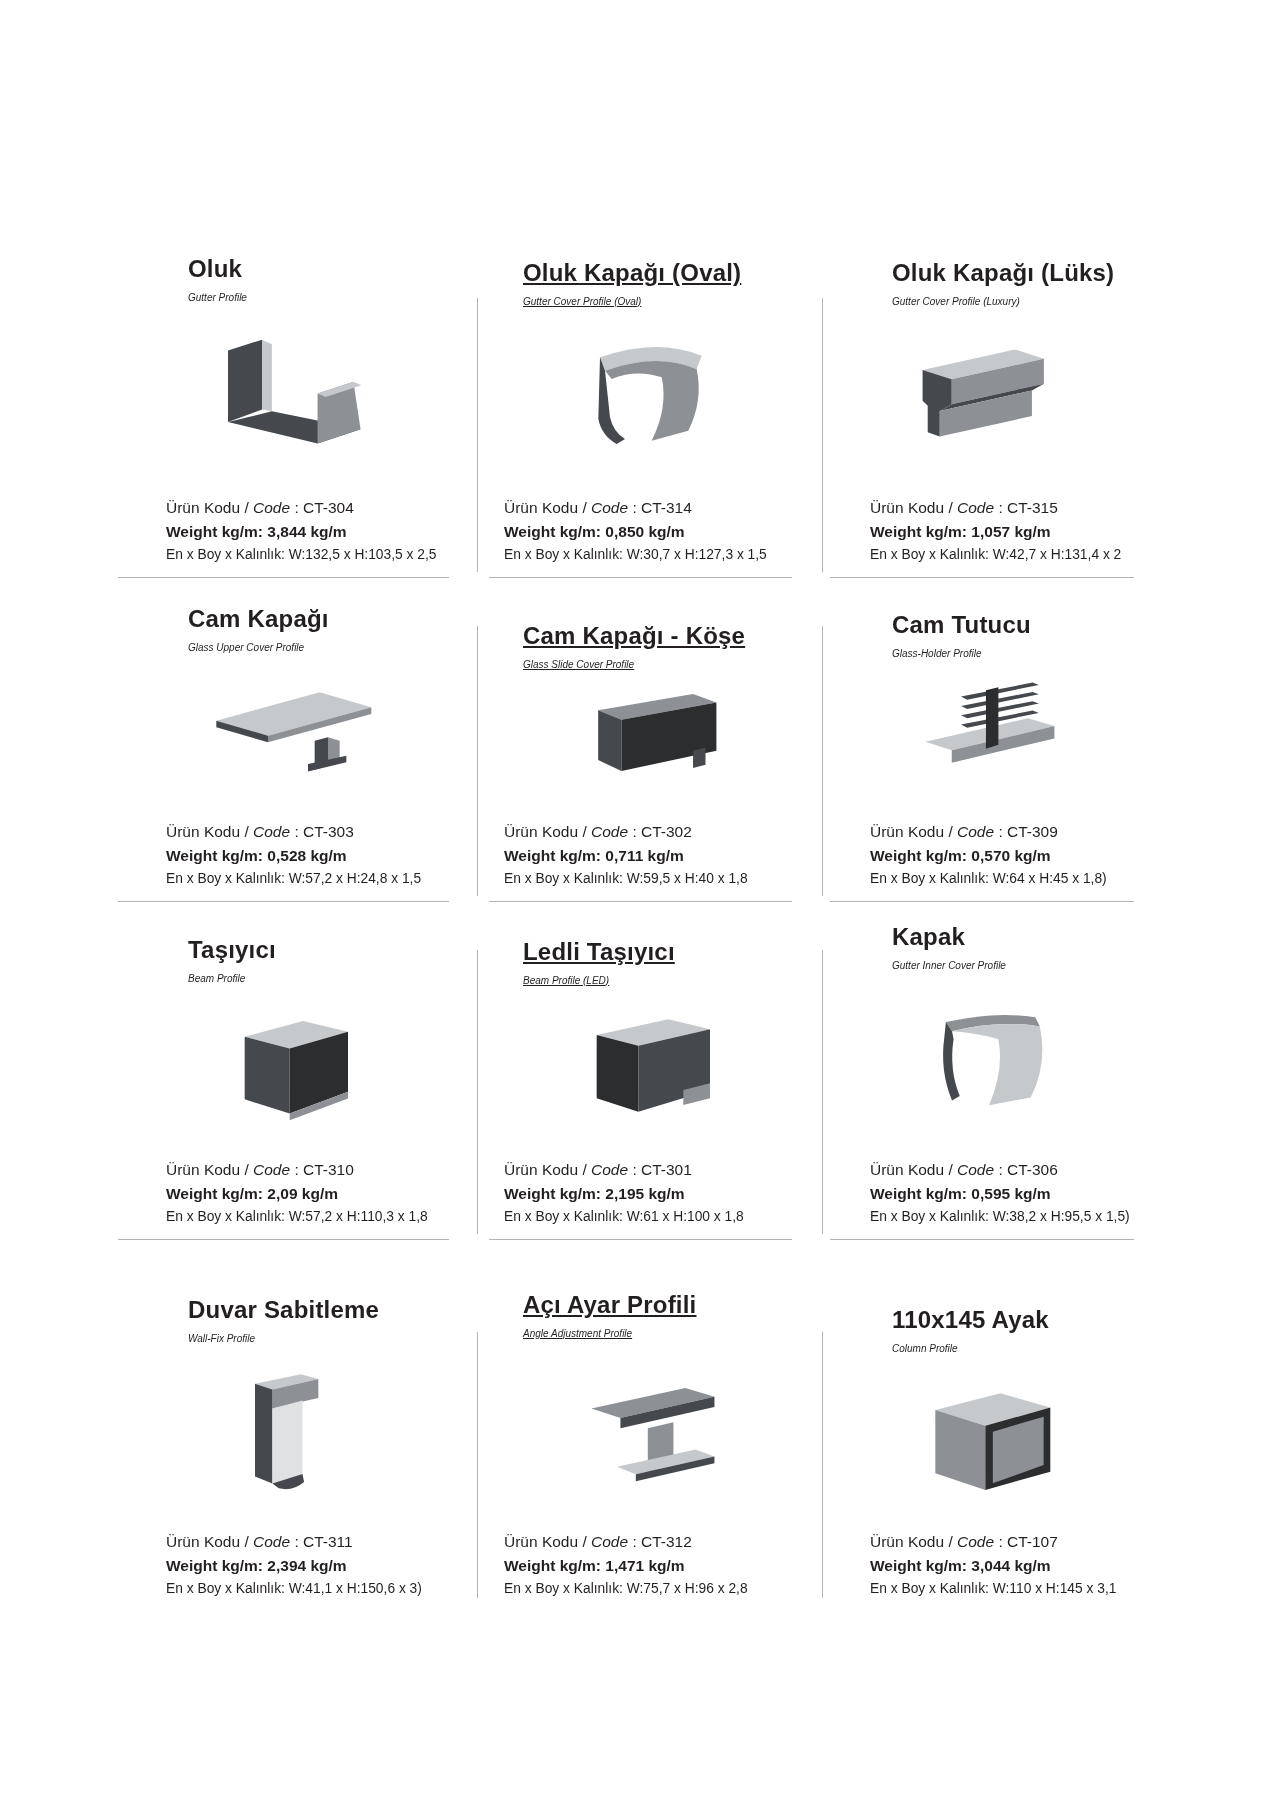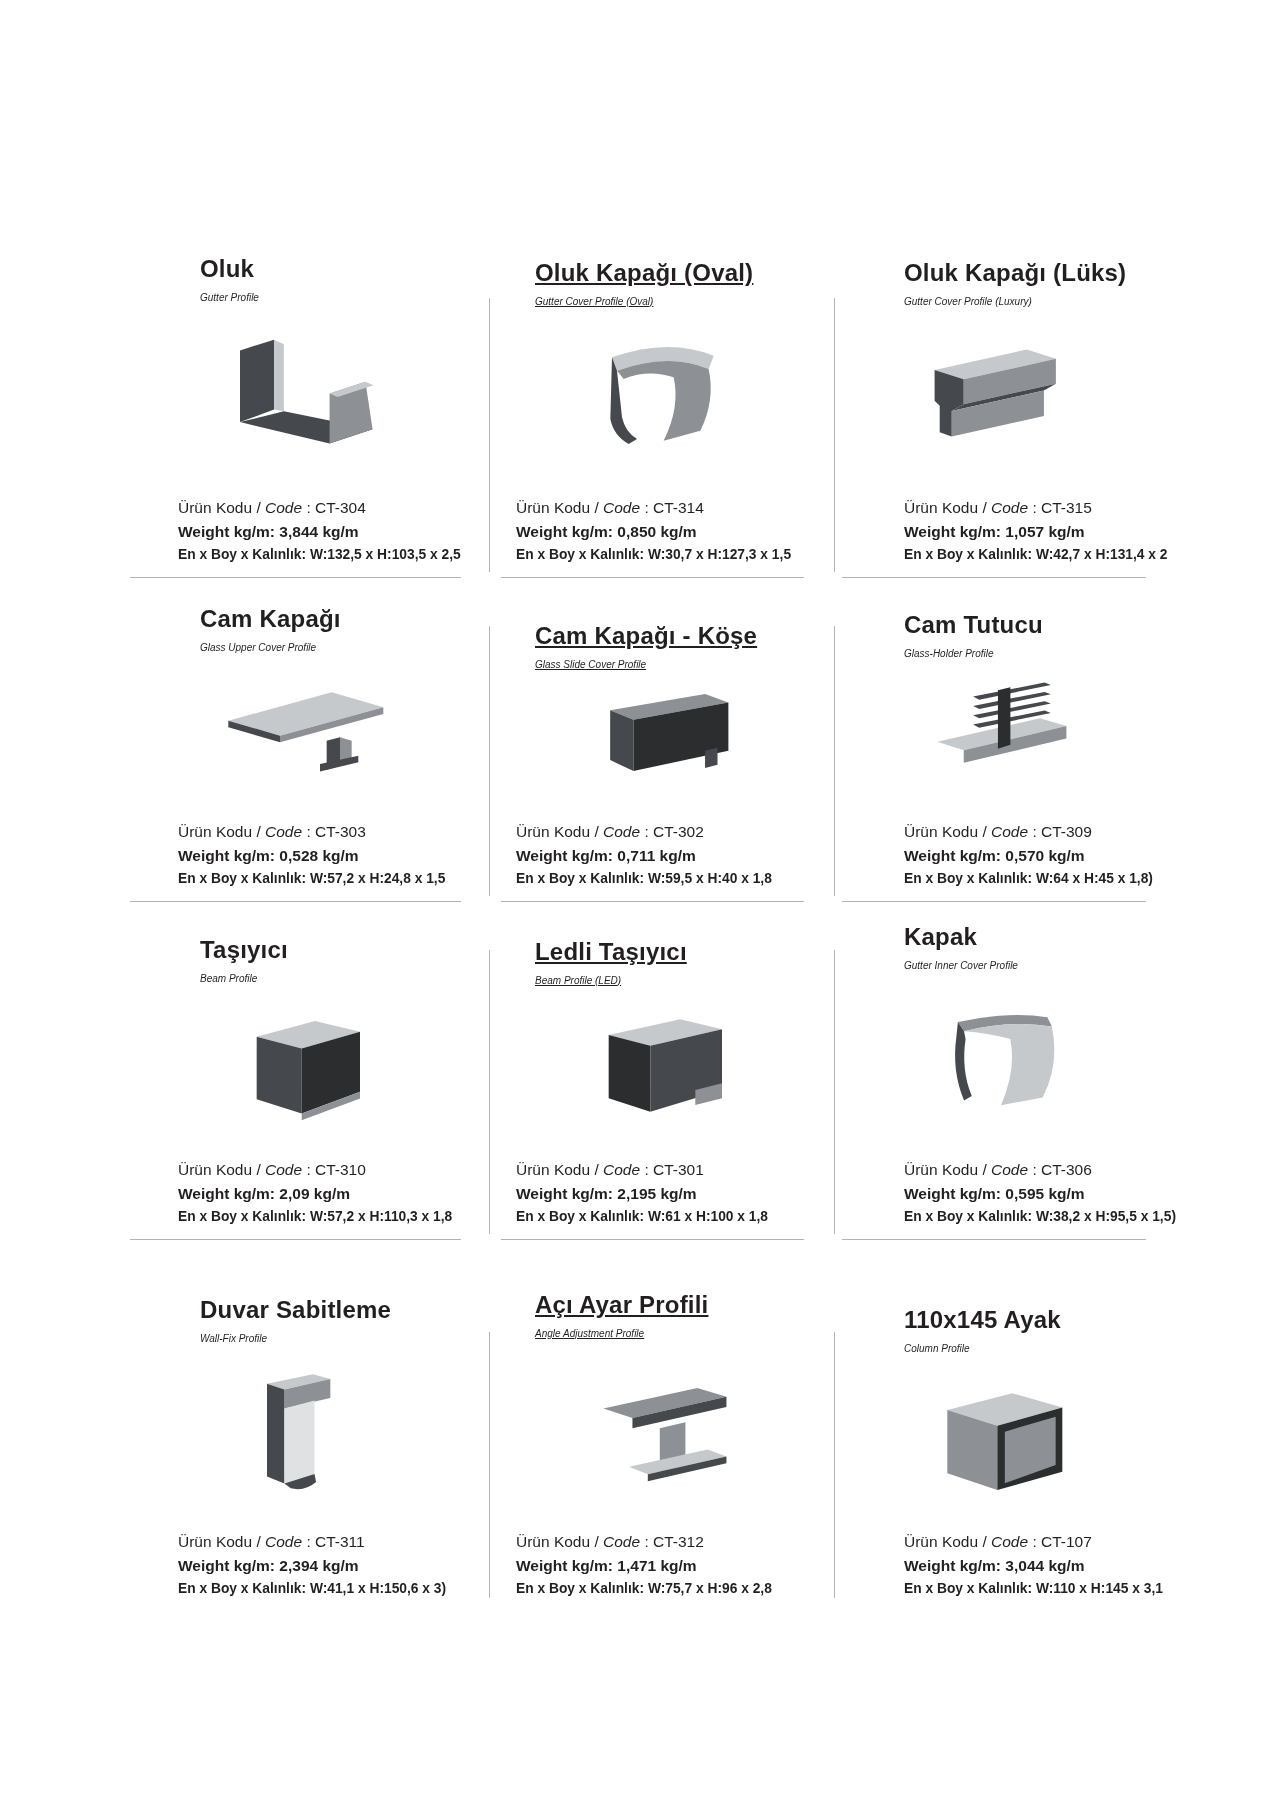--- a/index.html
+++ b/index.html
@@ -2,21 +2,21 @@
 <html><head>
 <meta charset="utf-8">
 <style>
   html,body{margin:0;padding:0;background:#ffffff;}
   body{
     width:1272px;height:1800px;position:relative;overflow:hidden;
     font-family:"Liberation Sans","DejaVu Sans",sans-serif;
     color:#231f20;
   }
   .catalog{
-    position:absolute;left:120px;top:250px;width:1044px;
+    position:absolute;left:108px;top:250px;width:1044px;
     display:grid;
     grid-template-columns:369px 345px 330px;
     grid-template-rows:328px 324px 338px 380px;
   }
   .cell{
     position:relative;display:flex;flex-direction:column;box-sizing:border-box;
   }
   
   .cell.vline::before{
     content:"";position:absolute;left:0;top:48px;bottom:6px;width:1px;background:#b3b3b3;
@@ -36,26 +36,26 @@
   .p-title{font-size:24px;font-weight:bold;line-height:1.15;margin:0;letter-spacing:0.2px;}
   .p-sub{font-size:10px;font-style:italic;margin-top:9px;}
 
   .imgwrap{flex:1 1 auto;display:flex;align-items:center;justify-content:center;min-height:0;}
   .imgwrap svg{display:block;}
 
   .details{margin-bottom:16px;}
   .r4 .details{margin-bottom:24px;}
   .c1 .details{padding-left:58px;}
   .c2 .details{padding-left:27px;}
-  .c3 .details{padding-left:70px;}
+  .c3 .details{padding-left:48px;}
   .line{font-size:15.5px;line-height:1.1;margin-top:7px;white-space:nowrap;}
   .line.code b{font-weight:normal;}
   .line .it{font-style:italic;font-weight:normal;}
   .line.weight{font-weight:bold;}
-  .line.dims{font-size:13.8px;font-weight:bold;}
+  .line.dims{font-size:13.8px;font-weight:normal;}
 
   
   .pd{fill:#45484c;} .pdd{fill:#2b2d2f;} .pm{fill:#8d9094;} .pl{fill:#c6c9cc;} .pll{fill:#dfe1e3;}
 </style>
 </head>
 <body>
 
 <div class="catalog">
 
   <div class="cell c1 r1 sep" style="--tt:5px">

